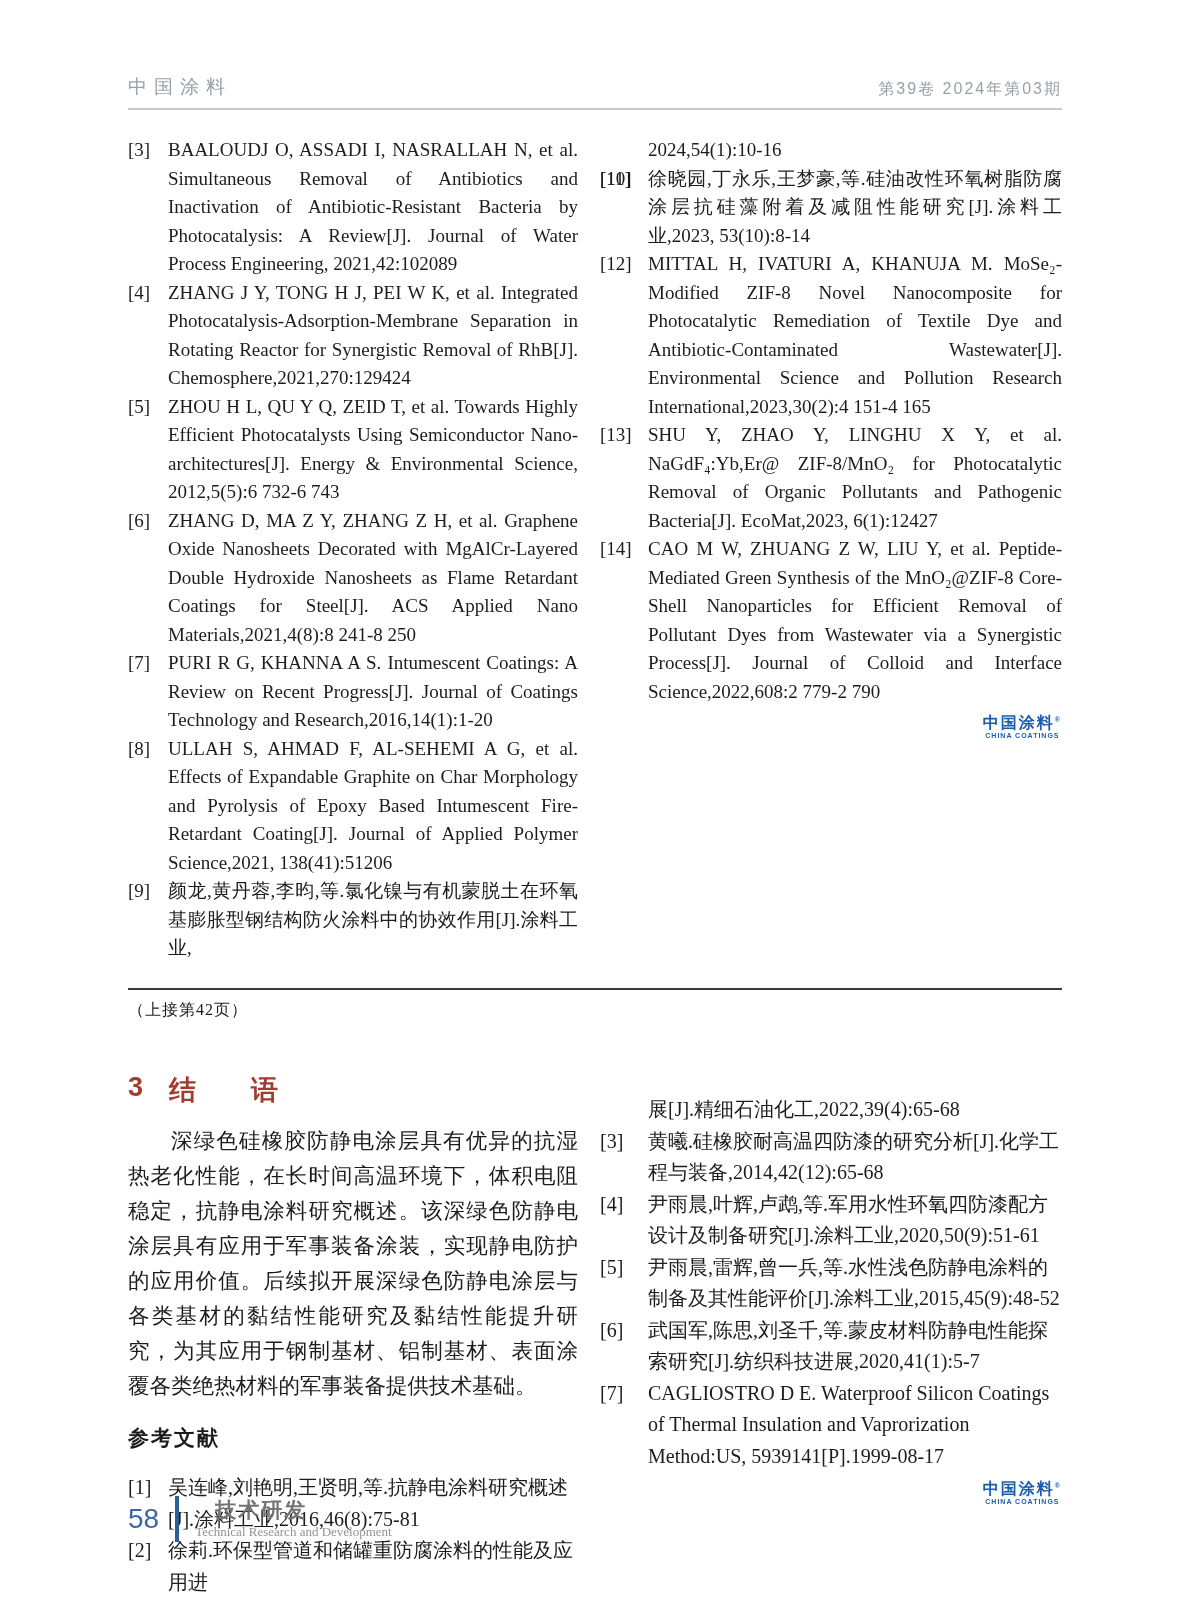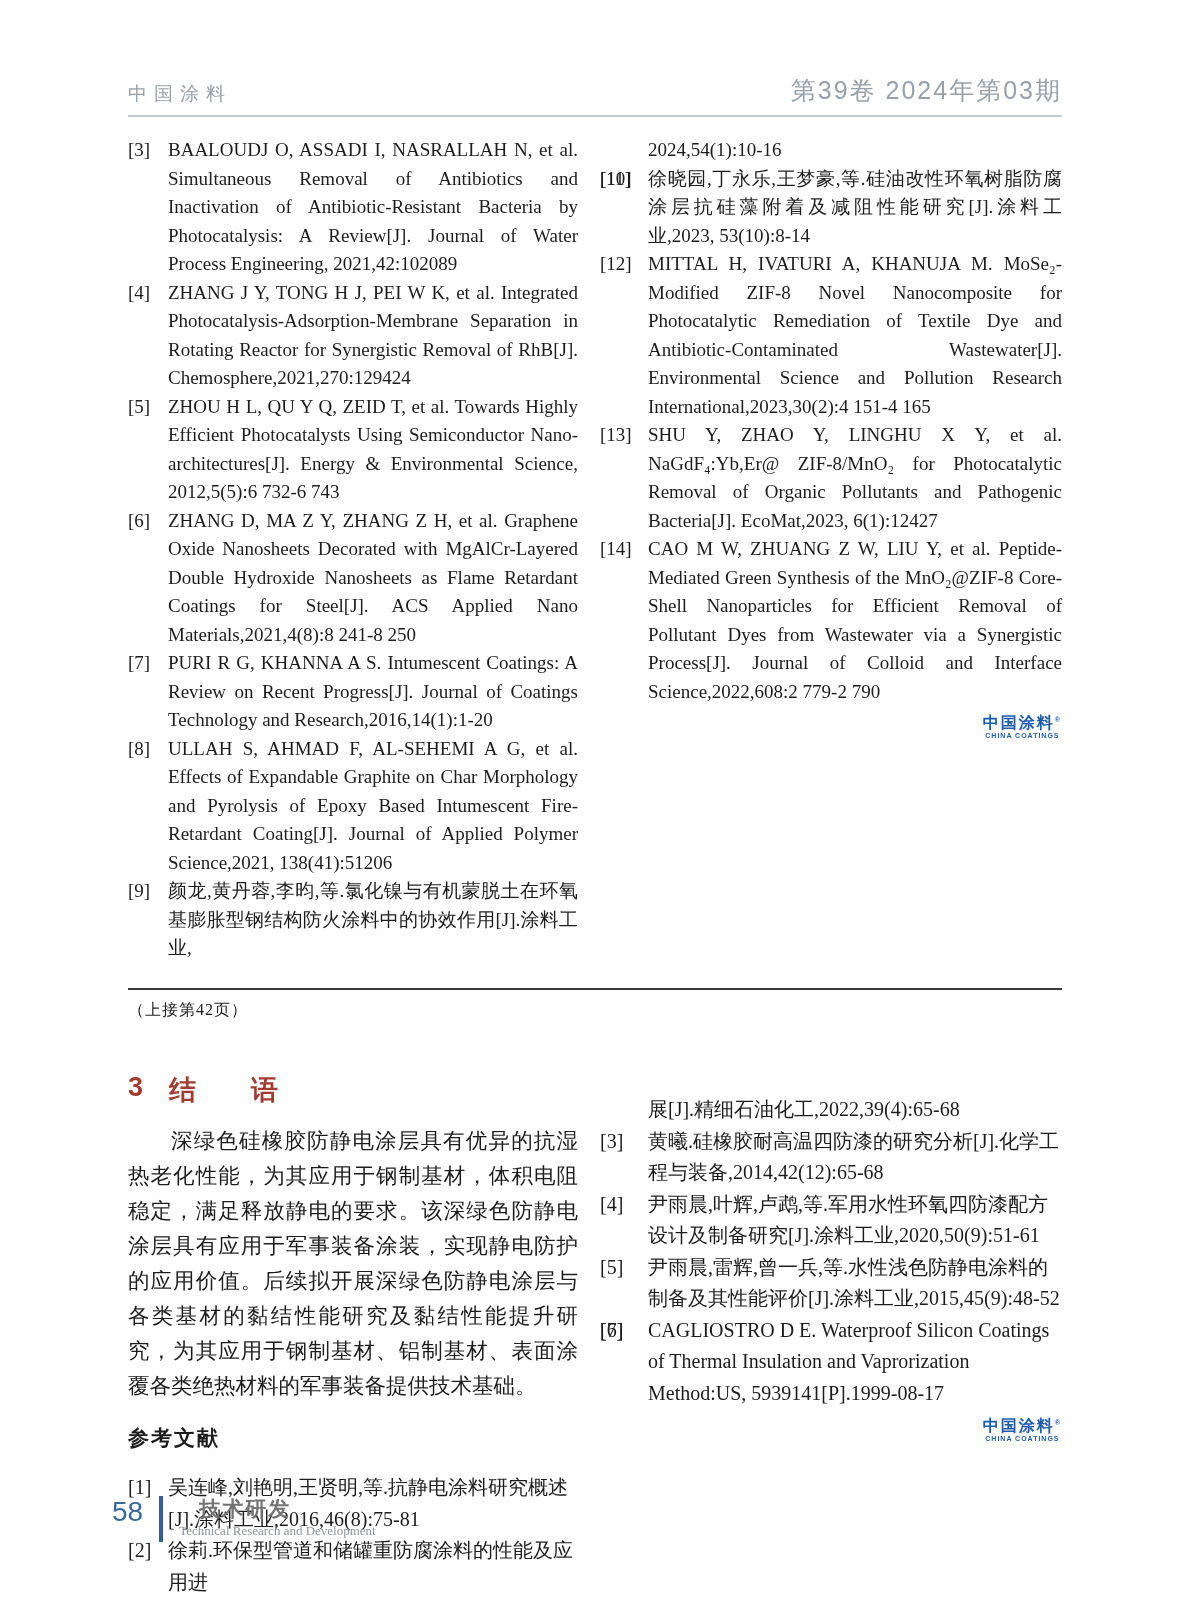--- a/index.html
+++ b/index.html
@@ -14,21 +14,21 @@
   
   .hdr{
     position:absolute;left:128px;right:125px;top:74px;
     display:flex;justify-content:space-between;align-items:flex-end;
     padding-bottom:8px;
     border-bottom:2px solid #c3cad0;
     font-family:"Liberation Sans","DejaVu Sans",sans-serif;
     color:#98a1a9;
   }
   .hdr .jname{font-size:19px;letter-spacing:7px;}
-  .hdr .issue{font-size:25px;letter-spacing:2px;}
+  .hdr .issue{font-size:16px;letter-spacing:2px;}
   
   .cols{position:absolute;left:128px;width:934px;display:flex;gap:22px;}
   .cols-top{top:136px;}
   .col-l{width:450px;}
   .col-r{width:462px;}
   .refs{font-size:19px;line-height:28.5px;text-align:justify;}
   .ref-item{position:relative;padding-left:40px;}
   .col-r .ref-item{padding-left:48px;}
   .ref-label{position:absolute;left:0;top:0;}
   .ref-cont{padding-left:48px;}
@@ -56,22 +56,22 @@
   .refs-bottom{font-size:20px;line-height:31.5px;}
   .cols-bottom .col-r{padding-top:22px;}
   
   .logo{width:max-content;margin-left:auto;margin-top:6px;text-align:center;
         font-family:"Liberation Sans","DejaVu Sans",sans-serif;color:#1d5dad;}
   .logo-cn{font-size:16px;font-weight:bold;letter-spacing:2px;line-height:16px;}
   .logo-cn sup{font-size:7px;vertical-align:super;}
   .logo-en{font-size:7px;font-weight:bold;letter-spacing:1px;line-height:10px;}
   
   .footer{
-    position:absolute;left:112px;top:1496px;
-    display:flex;align-items:flex-start;gap:16px;
+    position:absolute;left:128px;top:1496px;
+    display:flex;align-items:center;gap:16px;
   }
   .page-num{font-family:"Liberation Sans","DejaVu Sans",sans-serif;
             font-size:28px;color:#39689e;}
   .foot-bar{width:4px;height:46px;background:#2e5f96;}
   .foot-col{display:flex;flex-direction:column;justify-content:center;}
   .foot-cn{font-family:"Liberation Sans","DejaVu Sans",sans-serif;
            font-size:21px;font-weight:bold;color:#737373;letter-spacing:2px;line-height:26px;padding-left:20px;}
   .foot-en{font-family:"Liberation Serif","DejaVu Serif",serif;
            font-size:13px;color:#8d949b;line-height:18px;}
 </style>
@@ -113,34 +113,34 @@
 
   <div class="divider"></div>
   <div class="cont-note">（上接第42页）</div>
 
   <div class="cols cols-bottom">
     <div class="col-l">
       <h2 class="sec-head">
         <span class="sec-num">3</span>
         <span class="sec-title">结　语</span>
       </h2>
-      <p class="conclusion">深绿色硅橡胶防静电涂层具有优异的抗湿热老化性能，为其应用于钢制基材，体积电阻稳定，满足释放静电的要求。该深绿色防静电涂层具有应用于军事装备涂装，实现静电防护的应用价值。后续拟开展深绿色防静电涂层与各类基材的黏结性能研究及黏结性能提升研究，为其应用于钢制基材、铝制基材、表面涂覆各类绝热材料的军事装备提供技术基础。</p>
+      <p class="conclusion">深绿色硅橡胶防静电涂层具有优异的抗湿热老化性能，在长时间高温环境下，体积电阻稳定，抗静电涂料研究概述。该深绿色防静电涂层具有应用于军事装备涂装，实现静电防护的应用价值。后续拟开展深绿色防静电涂层与各类基材的黏结性能研究及黏结性能提升研究，为其应用于钢制基材、铝制基材、表面涂覆各类绝热材料的军事装备提供技术基础。</p>
       <h3 class="refs-head">参考文献</h3>
       <div class="refs-bottom">
           <div class="ref-item"><span class="ref-label">[1]</span><span class="ref-text">吴连峰,刘艳明,王贤明,等.抗静电涂料研究概述[J].涂料工业,2016,46(8):75-81</span></div>
           <div class="ref-item"><span class="ref-label">[2]</span><span class="ref-text">徐莉.环保型管道和储罐重防腐涂料的性能及应用进</span></div>
         </div>
     </div>
     <div class="col-r refs-bottom">
       <div class="ref-cont">展[J].精细石油化工,2022,39(4):65-68</div>
       <div>
           <div class="ref-item"><span class="ref-label">[3]</span><span class="ref-text">黄曦.硅橡胶耐高温四防漆的研究分析[J].化学工程与装备,2014,42(12):65-68</span></div>
           <div class="ref-item"><span class="ref-label">[4]</span><span class="ref-text">尹雨晨,叶辉,卢鹉,等.军用水性环氧四防漆配方设计及制备研究[J].涂料工业,2020,50(9):51-61</span></div>
           <div class="ref-item"><span class="ref-label">[5]</span><span class="ref-text">尹雨晨,雷辉,曾一兵,等.水性浅色防静电涂料的制备及其性能评价[J].涂料工业,2015,45(9):48-52</span></div>
-          <div class="ref-item"><span class="ref-label">[6]</span></div>
+          <div class="ref-item"><span class="ref-label">[6]</span><span class="ref-text">武国军,陈思,刘圣千,等.蒙皮材料防静电性能探索研究[J].纺织科技进展,2020,41(1):5-7</span></div>
           <div class="ref-item"><span class="ref-label">[7]</span><span class="ref-text">CAGLIOSTRO D E. Waterproof Silicon Coatings of Thermal Insulation and Vaprorization Method:US, 5939141[P].1999-08-17</span></div>
         </div>
       <div class="logo">
         <div class="logo-cn"><span>中国涂料</span><sup>®</sup></div>
         <div class="logo-en">CHINA COATINGS</div>
       </div>
     </div>
   </div>
 
   <div class="footer">

